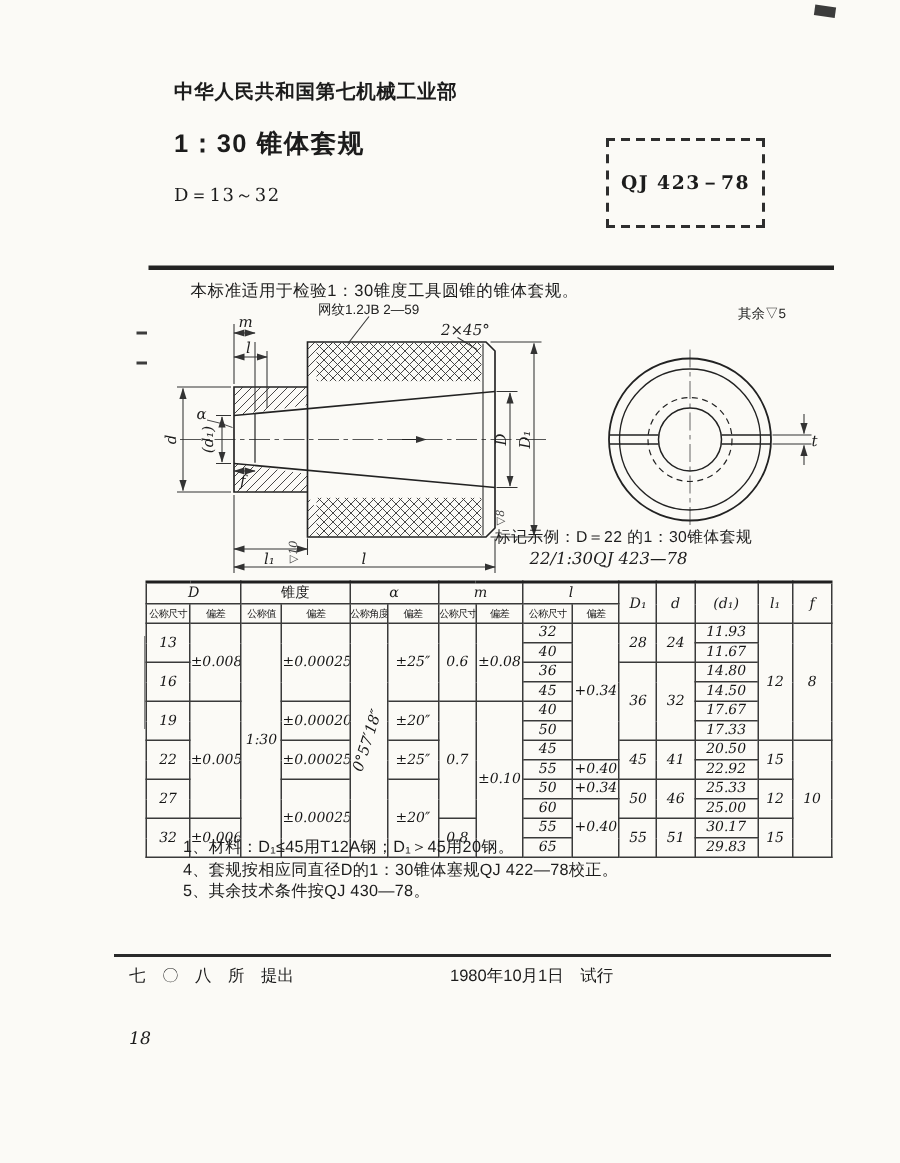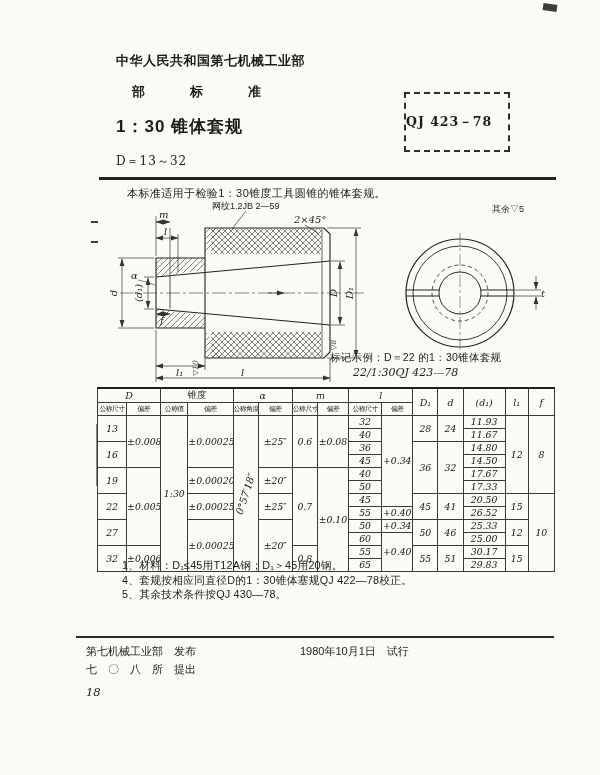--- a/index.html
+++ b/index.html
@@ -6,21 +6,21 @@
   body{width:600px;height:775px;position:relative;background:#fbfaf6;color:#1c1c1c;
        font-family:"Liberation Sans",sans-serif;overflow:hidden}
   .abs{position:absolute}
   
   .hdr{left:116px;top:52px;width:260px;text-align:left}
   .org{font-size:13px;font-weight:bold;letter-spacing:.5px}
   .std{font-size:13px;font-weight:bold;letter-spacing:16px;text-indent:16px;margin-top:13px}
   .ttl{font-size:17px;font-weight:bold;letter-spacing:1px;margin-top:14px}
   .rng{font-size:12px;margin-top:15px;letter-spacing:1px;font-family:"DejaVu Serif",serif}
   .codebox{left:404px;top:92px;width:102px;height:56px;border:2px dashed #2e2e2e;
-           display:flex;align-items:center;justify-content:flex-start;font-size:12.5px;
+           display:flex;align-items:center;justify-content:center;font-size:12.5px;
            font-weight:bold;font-family:"DejaVu Serif",serif;letter-spacing:1px;background:#fbfaf6}
   .rule{left:99px;top:177px;width:457px;height:2.5px;background:#232323}
   .intro{left:127px;top:186px;font-size:11px;letter-spacing:.4px}
   svg.drawing{left:108px;top:198px}
   .mark1{left:330px;top:351px;font-size:10.5px;letter-spacing:.3px}
   .mark2{left:353px;top:366px;font-size:11px;font-family:"DejaVu Serif",serif;font-style:italic}
   
   table.tbl{left:97px;top:387px;border-collapse:collapse;table-layout:fixed;width:458px;
             border:1.6px solid #1f1f1f;border-top-width:2.5px;background:#fbfaf6}
   .tbl th,.tbl td{border:1px solid #3a3a3a;padding:0;text-align:center;overflow:hidden;white-space:nowrap}
@@ -48,21 +48,20 @@
 </head>
 <body>
 
 <div class="abs art" style="left:543px;top:4px;width:14px;height:7px;transform:rotate(8deg)"></div>
 <div class="abs art" style="left:91px;top:221px;width:7px;height:2px"></div>
 <div class="abs art" style="left:91px;top:241px;width:7px;height:2px"></div>
 <div class="abs art" style="left:96px;top:424px;width:1px;height:62px;opacity:.6"></div>
 
 <div class="abs hdr">
   <div class="org">中华人民共和国第七机械工业部</div>
-  <div class="std">部　标　准</div>
   <div class="ttl">1：30 锥体套规</div>
   <div class="rng">D＝13～32</div>
 </div>
 <div class="abs codebox">
   <span>QJ 423－78</span>
 </div>
 
 <div class="abs rule"></div>
 <div class="abs intro">本标准适用于检验1：30锥度工具圆锥的锥体套规。</div>
 
@@ -253,21 +252,21 @@
       <td>45</td>
       <td rowspan="2">45</td>
       <td rowspan="2">41</td>
       <td>20.50</td>
       <td rowspan="2">15</td>
       <td rowspan="6">10</td>
     </tr>
     <tr>
       <td>55</td>
       <td>+0.40</td>
-      <td>26.52</td>
+      <td>22.92</td>
     </tr>
     <tr>
       <td rowspan="2">27</td>
       <td rowspan="4">±0.00025</td>
       <td rowspan="4">±20″</td>
       <td>50</td>
       <td>+0.34</td>
       <td rowspan="2">50</td>
       <td rowspan="2">46</td>
       <td>25.33</td>
@@ -296,19 +295,18 @@
 </table>
 
 <div class="abs notes">
   <div>1、材料：D₁≤45用T12A钢；D₁＞45用20钢。</div>
   <div>4、套规按相应同直径D的1：30锥体塞规QJ 422—78校正。</div>
   <div>5、其余技术条件按QJ 430—78。</div>
 </div>
 
 <div class="abs frule"></div>
 <div class="abs fl">
-  <div>第七机械工业部　发布</div>
   <div>七　〇　八　所　提出</div>
 </div>
 <div class="abs fr">
   <div>1980年10月1日　试行</div>
 </div>
 <div class="abs pg">18</div>
 
 </body></html>

